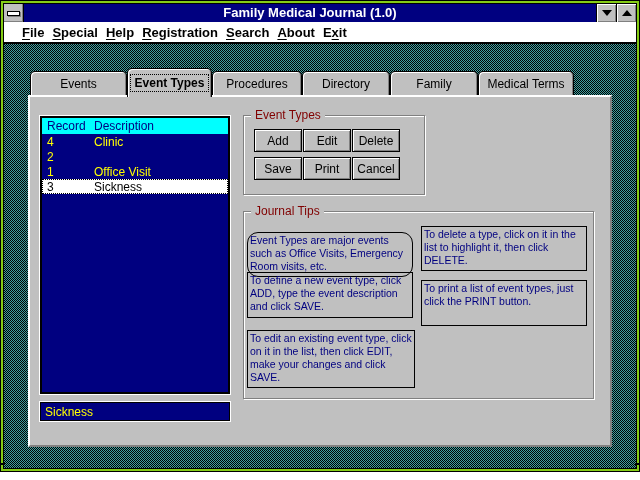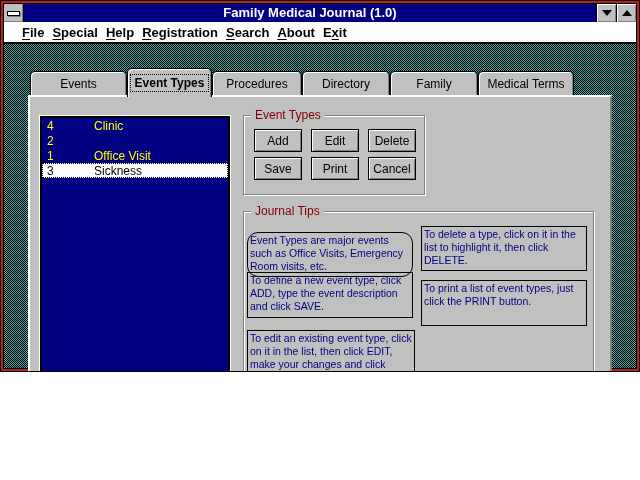--- a/index.html
+++ b/index.html
@@ -1,21 +1,21 @@
 <!DOCTYPE html>
 <html><head>
 <meta charset="utf-8">
 <style>
   html,body { margin:0; padding:0; }
   * { box-sizing:border-box; }
   body { font-family:"Liberation Sans", sans-serif; }
 
   .screen {
-    position:relative; width:640px; height:372px; overflow:hidden;
-    background:#b91c1c; border:1px solid #000; padding:2px;
+    position:relative; width:640px; height:472px; overflow:hidden;
+    background:#84cc16; border:1px solid #000; padding:2px;
   }
   .inner {
     position:relative; width:100%; height:100%;
     border:1px solid #000; display:flex; flex-direction:column; background:#c0c0c0;
   }
 
   
   .titlebar { height:18px; background:#000080; display:flex; align-items:stretch; flex:0 0 auto; }
   .sysmenu {
     width:20px; background:#c0c0c0; border-right:1px solid #000;
@@ -96,21 +96,21 @@
   
   .groupbox {
     position:absolute; border:1px solid #808080;
     box-shadow:inset 1px 1px 0 #fff, 1px 1px 0 #fff;
   }
   .groupbox .legend {
     position:absolute; top:-8px; left:7px; background:#c0c0c0; padding:0 4px;
     color:#800000; font-size:12px; line-height:14px; white-space:nowrap;
   }
   .group-buttons { left:213px; top:18px; width:182px; height:80px; }
-  .btn-row { position:absolute; left:10px; display:flex; gap:9px; }
+  .btn-row { position:absolute; left:10px; display:flex; gap:1px; }
   .btn-row.r1 { top:13px; }
   .btn-row.r2 { top:41px; }
   .btn {
     width:48px; height:23px; background:#c0c0c0; border:1px solid #000;
     box-shadow:inset 1px 1px 0 #fff, inset -1px -1px 0 #808080;
     font-size:12px; color:#000; display:flex; align-items:center; justify-content:center;
     cursor:default; font-family:"Liberation Sans", sans-serif;
   }
 
   .group-tips { left:213px; top:114px; width:351px; height:188px; }
@@ -177,20 +177,24 @@
             <span class="tab-label">Family</span>
           </div>
         <div class="tab" style="width:96px">
             <span class="tab-label">Medical Terms</span>
           </div>
       </div>
 
       <div class="panel">
 
         <div class="listbox">
+          <div class="list-header">
+            <span class="col-record">Record</span>
+            <span class="col-desc">Description</span>
+          </div>
           <div class="list-row">
             <span class="col-record">4</span>
             <span class="col-desc">Clinic</span>
           </div>
           <div class="list-row">
             <span class="col-record">2</span>
           </div>
           <div class="list-row">
             <span class="col-record">1</span>
             <span class="col-desc">Office Visit</span>

